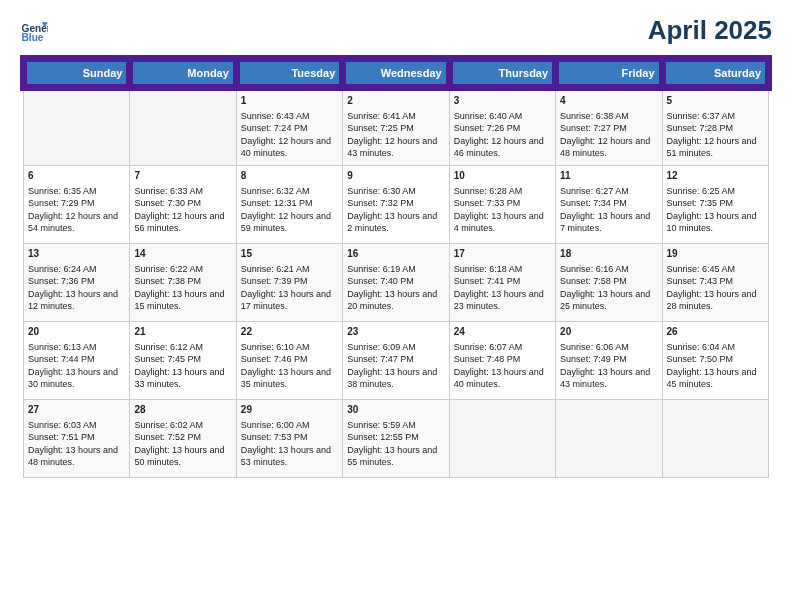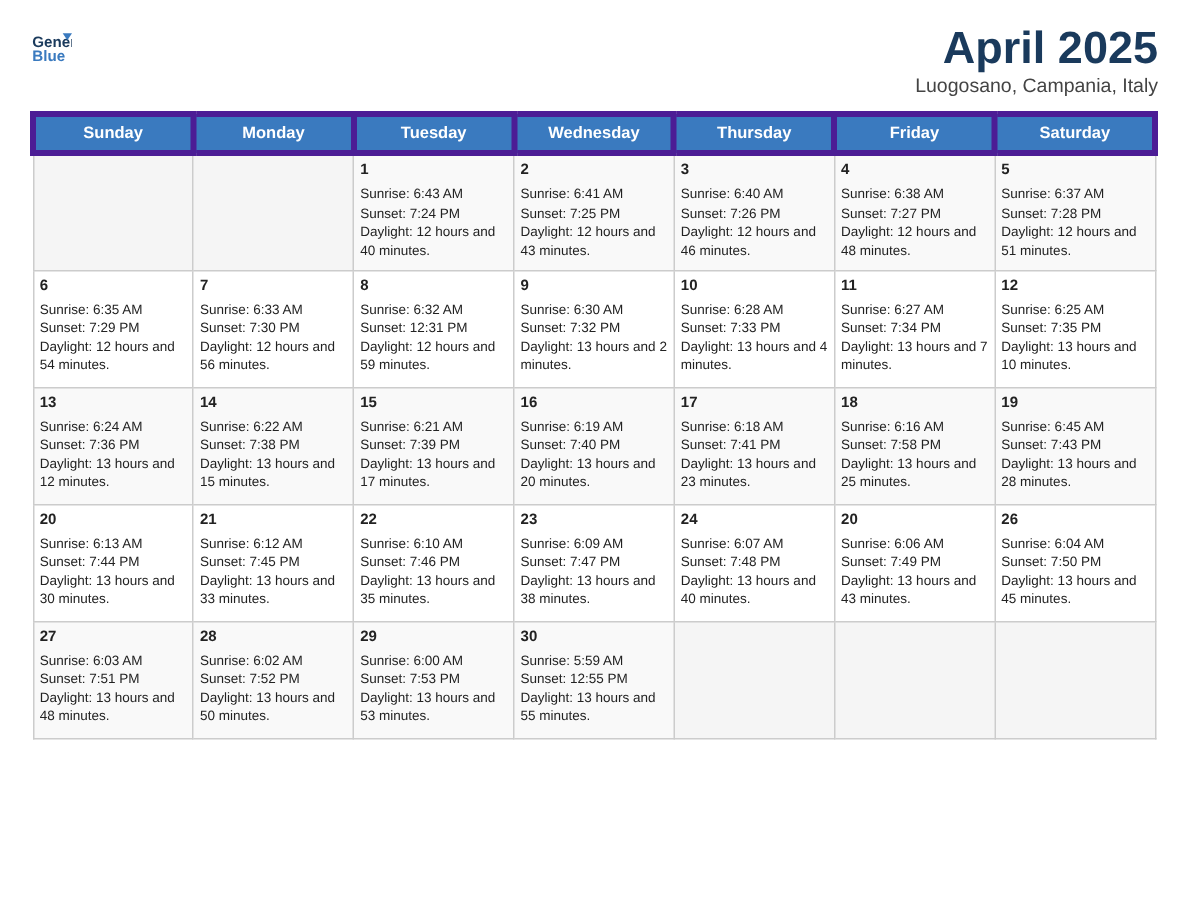--- a/index.html
+++ b/index.html
@@ -28,42 +28,42 @@
       gap: 4px;
     }
     .logo-icon {
       width: 28px;
       height: 28px;
     }
     .title-block {
       text-align: right;
     }
     .month-title {
-      font-size: 30px;
+      font-size: 26px;
       font-weight: bold;
       color: #1a3a5c;
       line-height: 1.1;
     }
     .location {
       font-size: 13px;
       color: #444;
     }
     table {
       width: 100%;
       border-collapse: collapse;
       table-layout: fixed;
     }
     thead tr th {
       background-color: #3a7abf;
       color: #fff;
       font-size: 11px;
       font-weight: bold;
       padding: 5px 4px;
-      text-align: center;
-      border: 4px solid #4c1d95;
+      text-align: right;
+      border: 7px solid #4c1d95;
     }
     tbody tr td {
       border: 1px solid #ccc;
       vertical-align: top;
       padding: 3px 4px;
       font-size: 9px;
       color: #222;
       height: 78px;
       background: #fff;
     }
@@ -91,21 +91,20 @@
   <div class="header">
     <div class="logo">
       <svg class="logo-icon" viewBox="0 0 36 36">
         <text x="2" y="20" font-size="13" font-weight="bold" fill="#1a3a5c">General</text>
         <text x="2" y="32" font-size="13" font-weight="bold" fill="#3a7abf">Blue</text>
         <polygon points="28,8 36,8 32,14" fill="#3a7abf"></polygon>
       </svg>
     </div>
     <div class="title-block">
       <div class="month-title">April 2025</div>
-      <div class="location">Luogosano, Campania, Italy</div>
     </div>
   </div>
 
   <table>
     <thead>
       <tr>
         <th>Sunday</th>
         <th>Monday</th>
         <th>Tuesday</th>
         <th>Wednesday</th>

